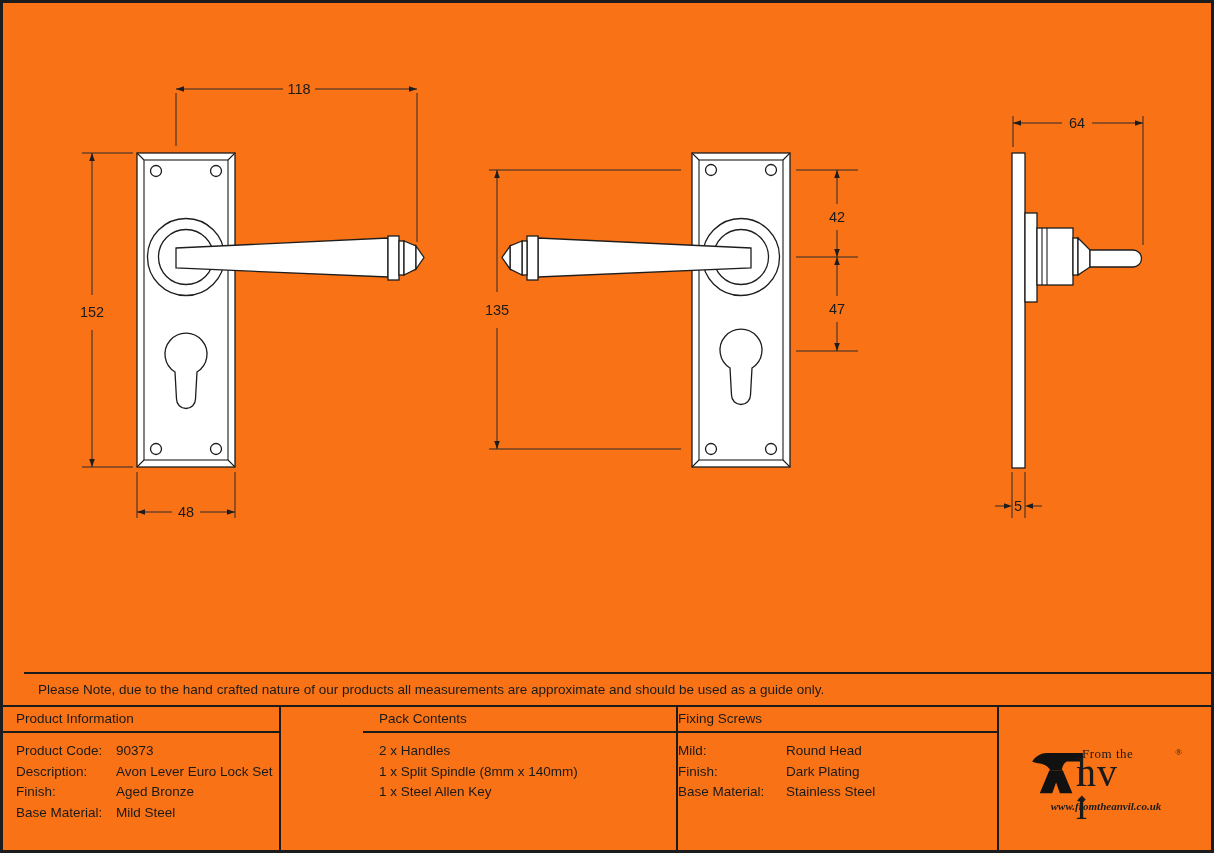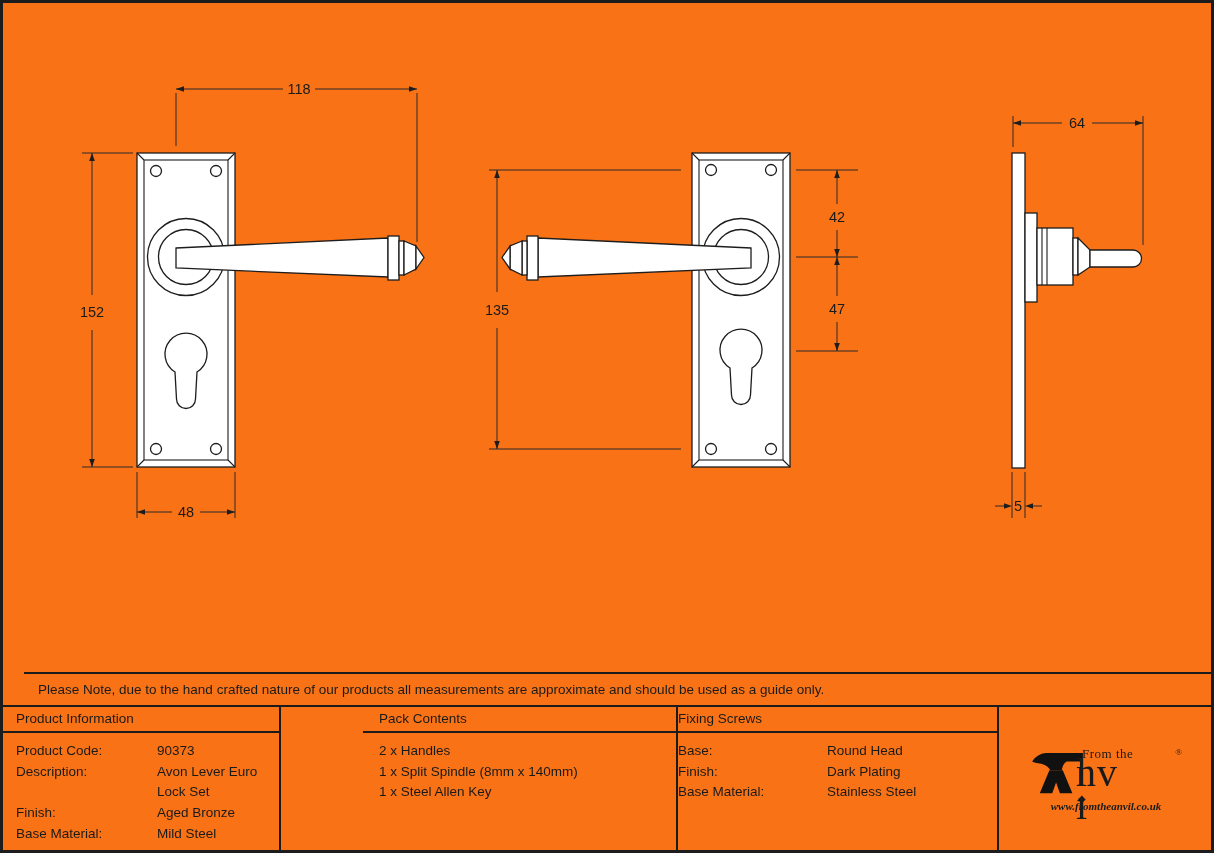--- a/index.html
+++ b/index.html
@@ -21,21 +21,21 @@
 
   
   .spec-table{position:absolute;left:0;right:0;top:705px;bottom:0;border-top:2px solid #1b1b1b;box-sizing:border-box;}
   .cell{position:absolute;top:0;bottom:0;box-sizing:border-box;}
   .cell-product{left:0;width:281px;border-right:2px solid #1b1b1b;}
   .cell-pack{left:347px;width:315px;border-right:2px solid #1b1b1b;margin-left:16px;}
   .cell-fixing{left:662px;width:337px;border-right:2px solid #1b1b1b;}
   .cell-logo{left:999px;right:0;}
   .cell-header{height:24px;line-height:24px;border-bottom:2px solid #1b1b1b;padding-left:16px;font-size:13.5px;}
   .cell-body{padding:8px 0 0 16px;font-size:13.5px;line-height:20.7px;}
-  .kv{display:flex;gap:41px;}
+  .kv{display:flex;}
   .kv .k{width:100px;flex:none;}
   .cell-fixing .kv .k{width:108px;}
 
   
   .logo{position:absolute;left:31px;top:36px;width:152px;height:76px;}
   .logo *{position:absolute;}
   .anvil-icon{left:0;top:7px;width:56px;height:46px;}
   .logo-from{left:52px;top:3px;font-family:"Liberation Serif",serif;font-size:13px;letter-spacing:.5px;}
   .logo-name{left:46px;top:10px;font-family:"Liberation Serif",serif;font-size:40px;line-height:40px;letter-spacing:1px;}
   .idot-wrap{position:relative;display:inline-block;}
@@ -245,21 +245,21 @@
         <div>2 x Handles</div>
         <div>1 x Split Spindle (8mm x 140mm)</div>
         <div>1 x Steel Allen Key</div>
       </div>
     </div>
 
     <div class="cell cell-fixing">
       <div class="cell-header">Fixing Screws</div>
       <div class="cell-body">
         <div class="kv">
-          <span class="k">Base:</span>
+          <span class="k">Mild:</span>
           <span class="v">Round Head</span>
         </div>
         <div class="kv">
           <span class="k">Finish:</span>
           <span class="v">Dark Plating</span>
         </div>
         <div class="kv">
           <span class="k">Base Material:</span>
           <span class="v">Stainless Steel</span>
         </div>

